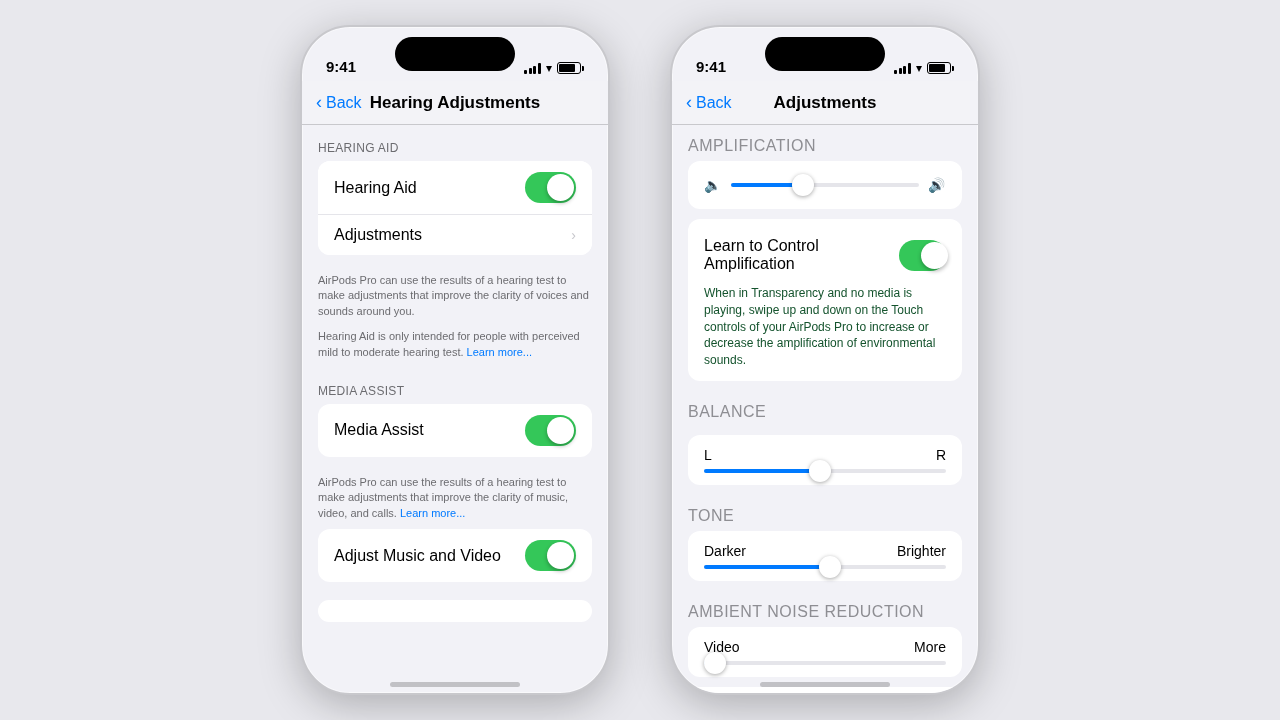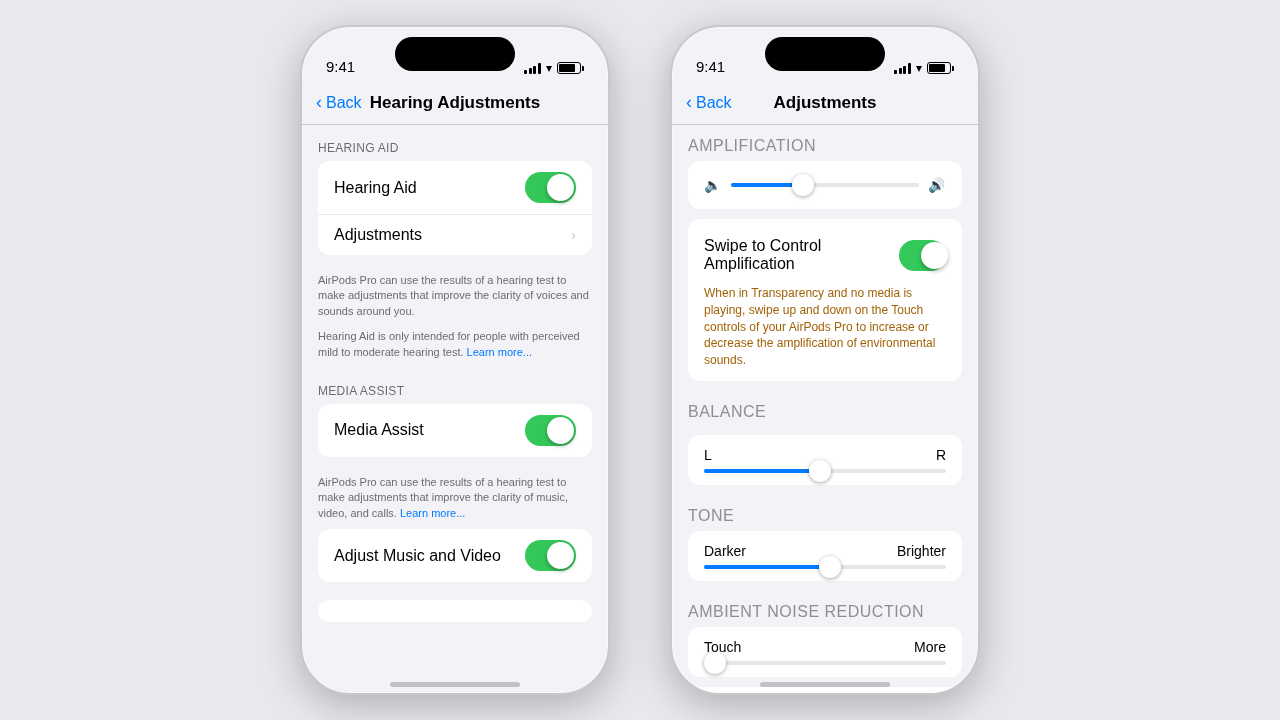--- a/index.html
+++ b/index.html
@@ -48,21 +48,21 @@
       height: 54px;
       display: flex;
       align-items: flex-end;
       justify-content: space-between;
       padding: 0 24px 6px;
       z-index: 5;
     }
 
     .status-time {
       font-size: 15px;
-      font-weight: 400;
+      font-weight: 700;
       color: #000;
     }
 
     .status-icons {
       display: flex;
       align-items: center;
       gap: 5px;
     }
 
     .signal-bars {
@@ -322,21 +322,21 @@
       padding: 6px 0;
     }
 
     .adj-row-label {
       font-size: 16px;
       color: #000;
     }
 
     .adj-description {
       font-size: 12px;
-      color: #a16207;
+      color: #14532d;
       line-height: 1.4;
       padding: 6px 0 0;
     }
 
     .balance-slider {
       margin-top: 8px;
     }
 
   </style>
 </head>
@@ -475,21 +475,21 @@
         <div class="slider-track">
           <div class="slider-fill" style="width: 38%;"></div>
           <div class="slider-thumb" style="left: calc(38% - 11px);"></div>
         </div>
         <span class="slider-icon">🔊</span>
       </div>
     </div>
 
     <div class="adj-group">
       <div class="adj-row-with-toggle">
-        <span class="adj-row-label">Swipe to Control Amplification</span>
+        <span class="adj-row-label">Learn to Control Amplification</span>
         <div class="toggle on">
           <div class="toggle-thumb"></div>
         </div>
       </div>
       <div class="adj-description">When in Transparency and no media is playing, swipe up and down on the Touch controls of your AirPods Pro to increase or decrease the amplification of environmental sounds.</div>
     </div>
 
     <div class="adj-section-header">BALANCE</div>
     <div class="adj-group balance-slider">
       <div class="slider-labels">
@@ -510,21 +510,21 @@
       </div>
       <div class="slider-track">
         <div class="slider-fill" style="width: 52%;"></div>
         <div class="slider-thumb" style="left: calc(52% - 11px);"></div>
       </div>
     </div>
 
     <div class="adj-section-header">AMBIENT NOISE REDUCTION</div>
     <div class="adj-group">
       <div class="slider-labels">
-        <span>Touch</span>
+        <span>Video</span>
         <span>More</span>
       </div>
       <div class="slider-track">
         <div class="slider-fill" style="width: 2%;"></div>
         <div class="slider-thumb" style="left: 0px;"></div>
       </div>
     </div>
 
     <div class="adj-group">
       <div class="adj-row-with-toggle">

